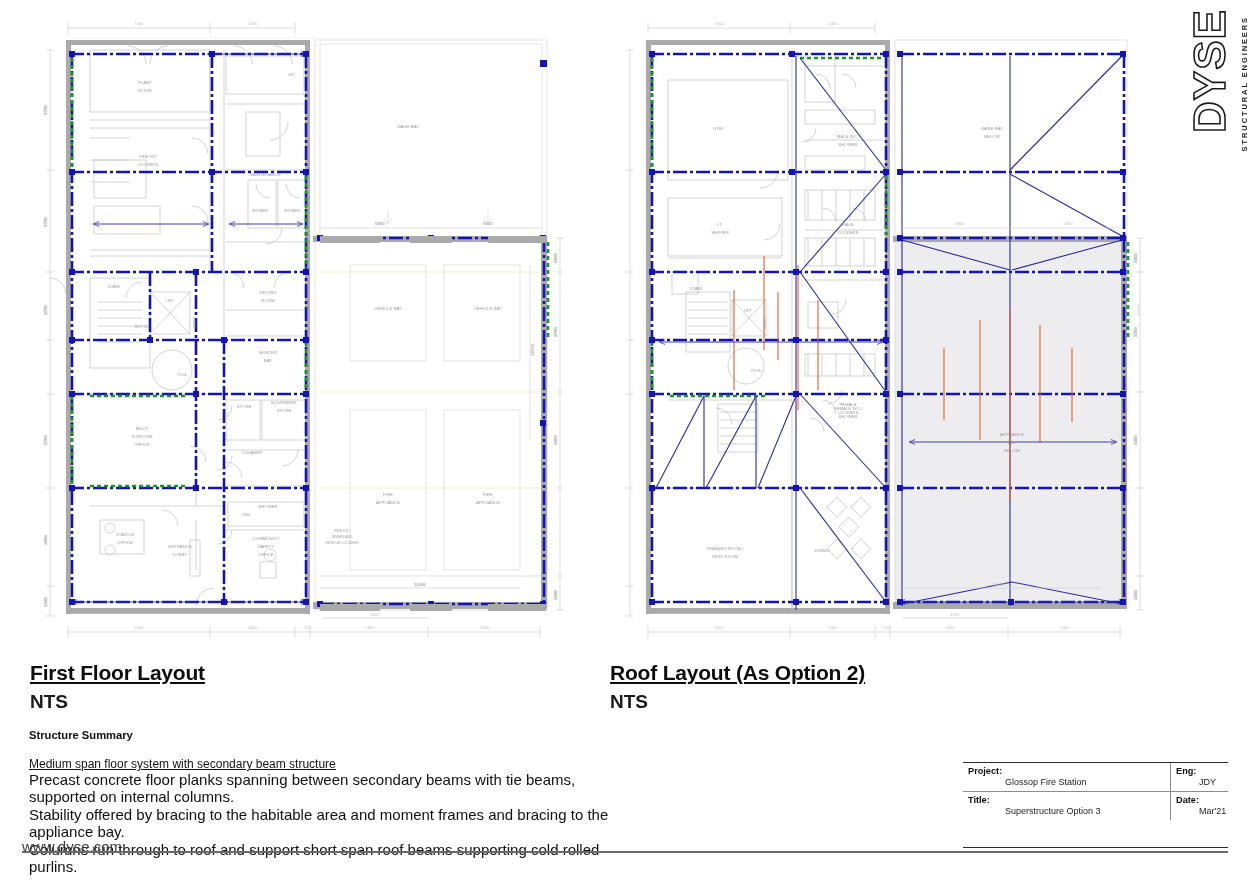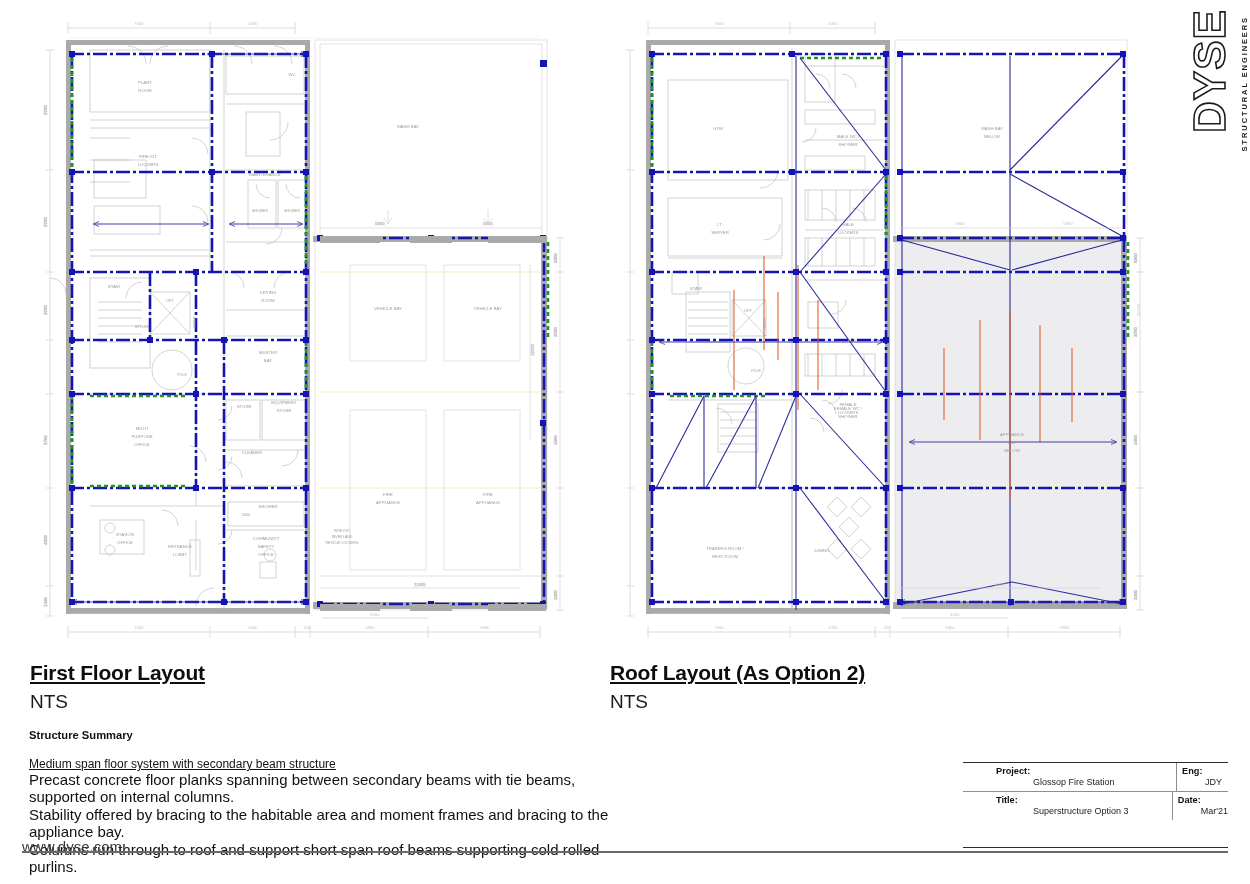--- a/index.html
+++ b/index.html
@@ -53,21 +53,21 @@
   
   .plan-title {
     position: absolute;
     font-size: 21px; font-weight: 700; color: #0d0d0d;
     letter-spacing: -0.2px;
     white-space: nowrap;
     text-decoration: underline;
   }
   .plan-scale {
     position: absolute;
-    font-size: 19px; font-weight: 400; color: #1a1a1a;
+    font-size: 19px; font-weight: 700; color: #1a1a1a;
     white-space: nowrap;
   }
 
   
   #summary { position: absolute; left: 29px; top: 729px; width: 600px; }
   #summary .sum-head {
     font-size: 11.2px; font-weight: 700; color: #111;
     margin-bottom: 16px;
   }
   #summary .sum-sub {
@@ -105,21 +105,21 @@
   .tb-key {
     font-size: 9.2px; font-weight: 700; color: #111;
     padding-left: 5px; padding-right: 3px;
     align-self: flex-start; margin-top: 3px;
   }
   .tb-val {
     font-size: 9px; font-weight: 400; color: #222;
     align-self: flex-end; margin-bottom: 4px;
     white-space: nowrap;
   }
-  .tb-left { display: flex; width: 208px; border-right: 1px solid #8d8d8d; height: 100%; align-items: flex-end; margin-left: 28px;}
+  .tb-left { display: flex; width: 208px; border-right: 1px solid #8d8d8d; height: 100%; align-items: flex-end;}
   .tb-right { display: flex; width: 57px; height: 100%; align-items: center;}
   .tb-left .tb-key { width: 42px; }
   .tb-right .tb-key { width: 28px; }
 </style>
 </head>
 <body>
 
 <div id="sheet">
 
   <div id="logo-block">

